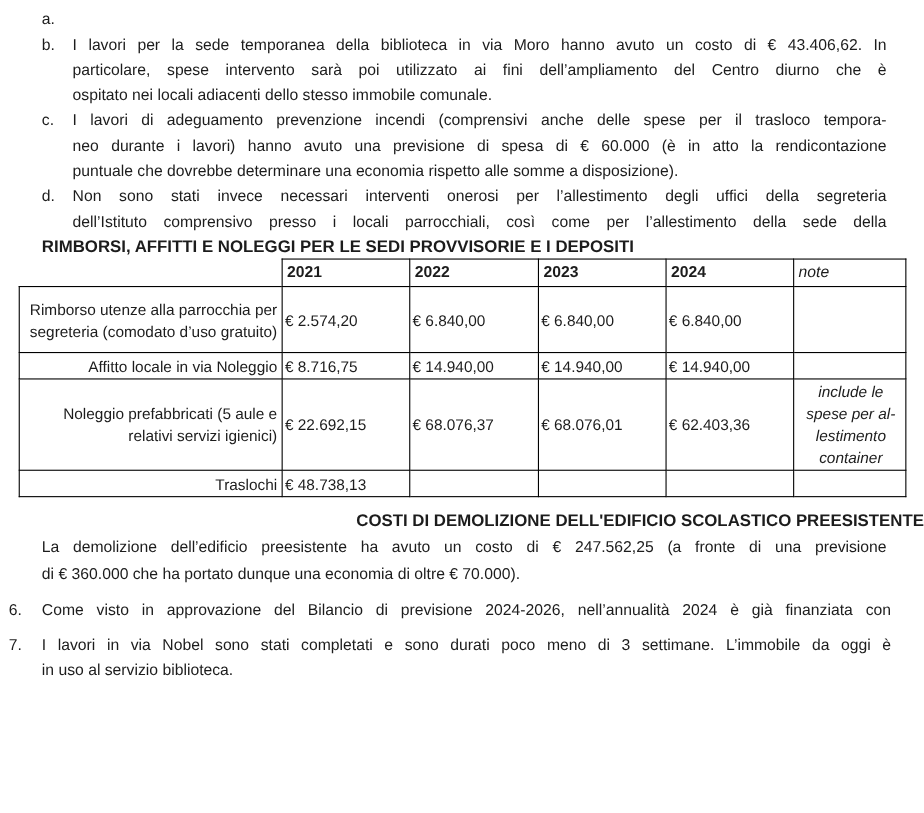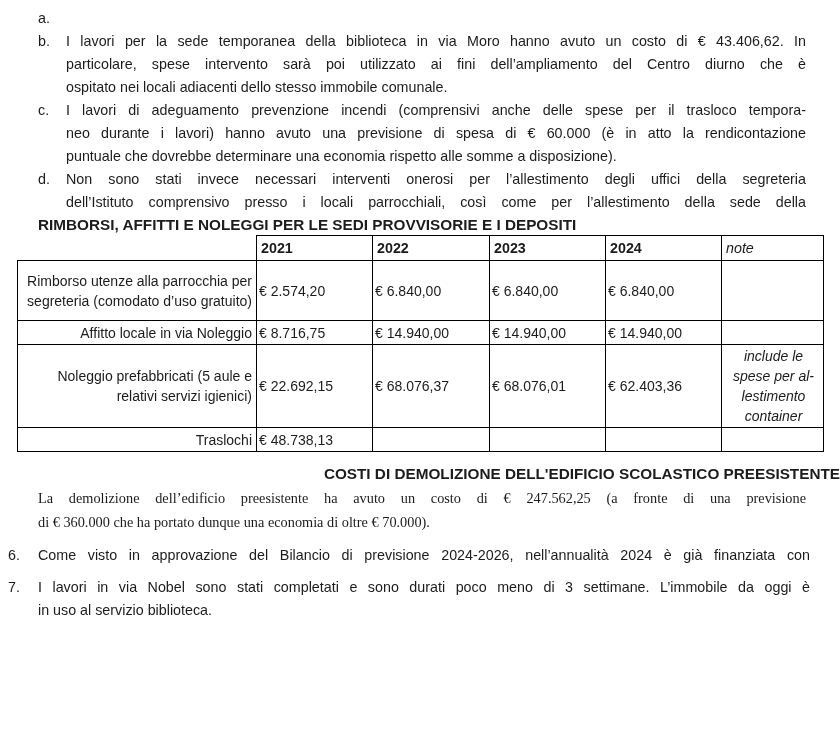--- a/index.html
+++ b/index.html
@@ -69,21 +69,20 @@
   tr.r1 td, tr.r2 td, tr.r4 td { height: 24px; }
   tr.r3 td { height: 83px; }
 
   
   .s3-para {
     margin-left: 38px;
     margin-top: 3px;
     width: 768px;
     font-size: 14.3px;
     line-height: 23.5px;
-    font-family: Liberation Serif, serif;
   }
 
   
   .numbered .ni {
     display: flex;
     padding-left: 8px;
     font-size: 14.3px;
     line-height: 23.5px;
   }
   .numbered .marker2 { width: 30px; flex: none; }

